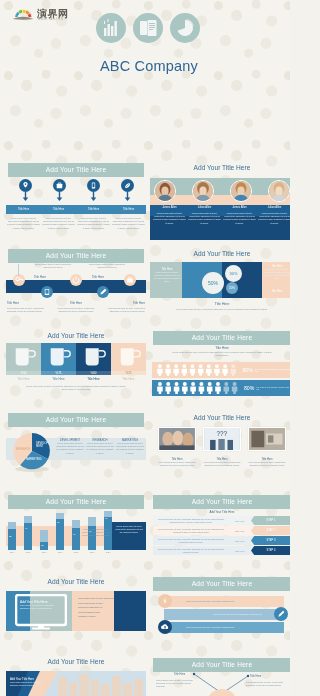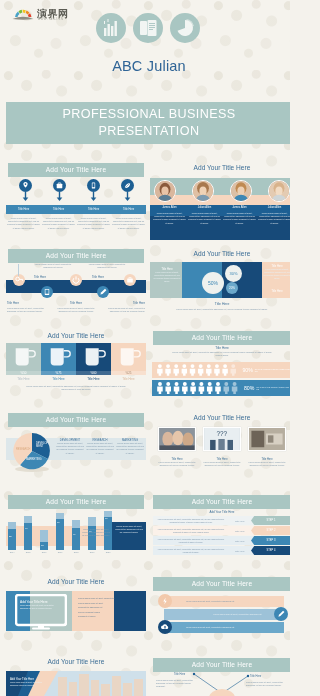--- a/index.html
+++ b/index.html
@@ -117,29 +117,23 @@
     <div class="hicon">
       <svg viewBox="0 0 30 30" width="30" height="30">
             <g fill="#f2f5f3">
         <path d="M15 7 A8 8 0 1 1 7.5 17.8 L15 15 Z"></path>
         <path d="M16.5 6 A9.4 9.4 0 0 1 24 13 L16.5 15 Z" opacity=".55"></path>
       </g>
           </svg>
     </div>
   </div>
 
-  <div class="cov-title">ABC Julian</div>
-</div>
-
-<div class="slide" id="s2">
-  <div class="s2band">
-    <div>PROFESSIONAL BUSINESS</div>
-    <div>PRESENTATION</div>
-  </div>
-</div>
+  <div class="cov-title">ABC Company</div>
+</div>
+
 
 <div class="slide" style="top:160px;height:84px">
 
   <div class="half l">
     <div class="ttl-band" style="margin:3px 4px 0;width:136px">Add Your Title Here</div>
     <div style="position:absolute;left:4px;top:19px;width:136px;display:flex;justify-content:space-around">
       <div class="circ navy" style="width:13px;height:13px;position:relative">
         <svg viewBox="0 0 14 14" width="13" height="13">
               <path d="M7 3.2c-1.3 0-2.3 1-2.3 2.3 0 1.7 2.3 4 2.3 4s2.3-2.3 2.3-4c0-1.3-1-2.3-2.3-2.3z" fill="#fff"></path>
               <circle cx="7" cy="5.5" r=".9" fill="#1d5f93"></circle>

